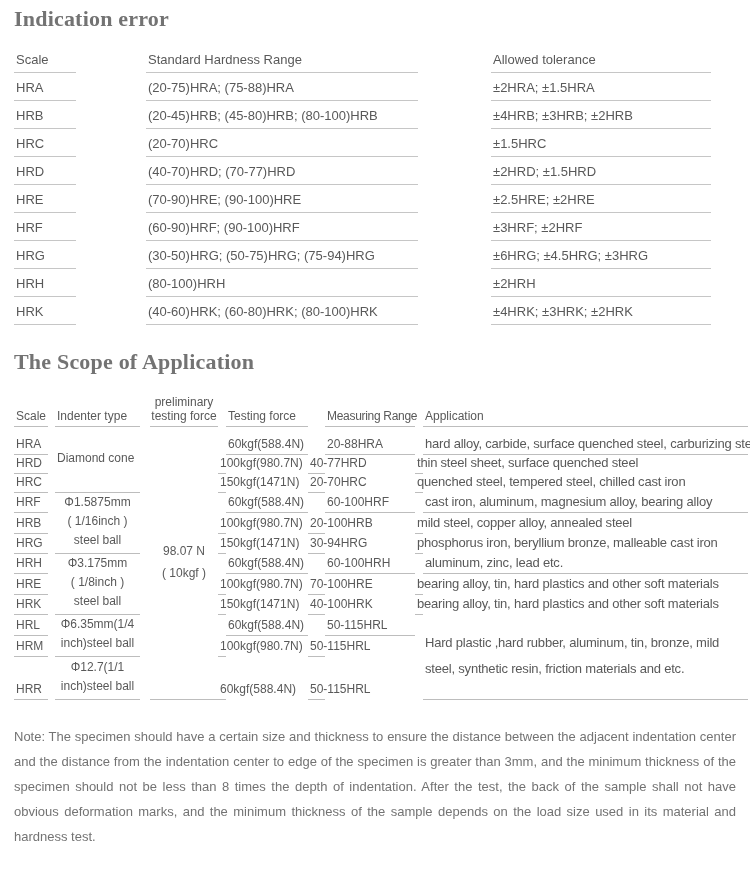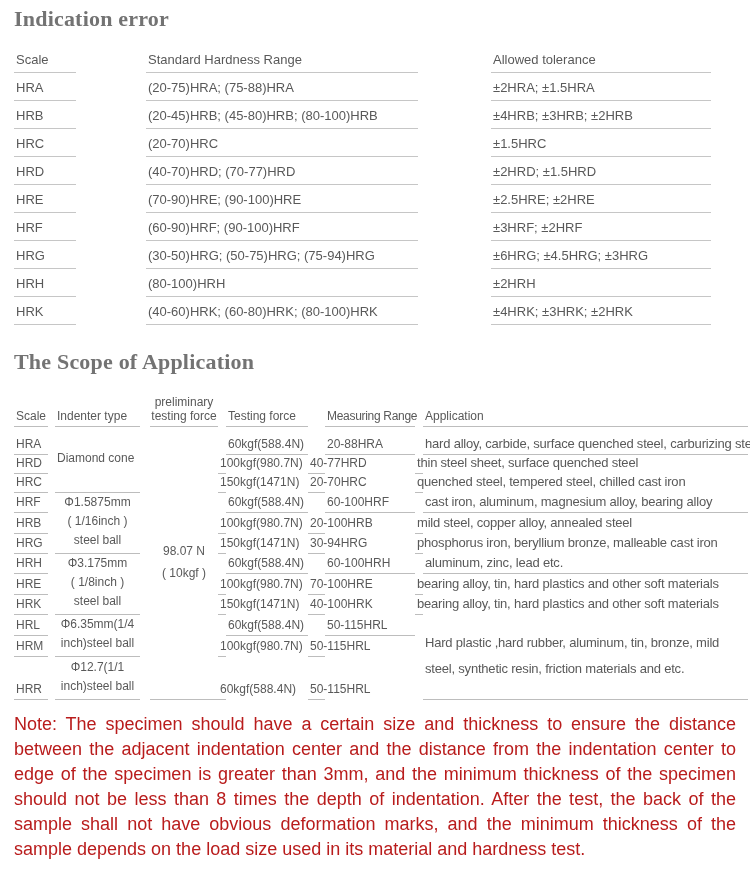--- a/index.html
+++ b/index.html
@@ -59,24 +59,24 @@
   }
   #table2 td.app-merged {
     white-space: normal;
     vertical-align: middle;
     line-height: 26px;
     padding-top: 2px;
   }
 
   
   .note {
-    margin-top: 12px;
-    font-size: 18px;
+    margin-top: 24px;
+    font-size: 13px;
     line-height: 25px;
-    color: #b91c1c;
+    color: #737373;
     text-align: justify;
     width: 722px;
   }
 </style>
 </head>
 <body>
 
 <h1 class="doc-title">Indication error</h1>
 
 <table id="table1">

